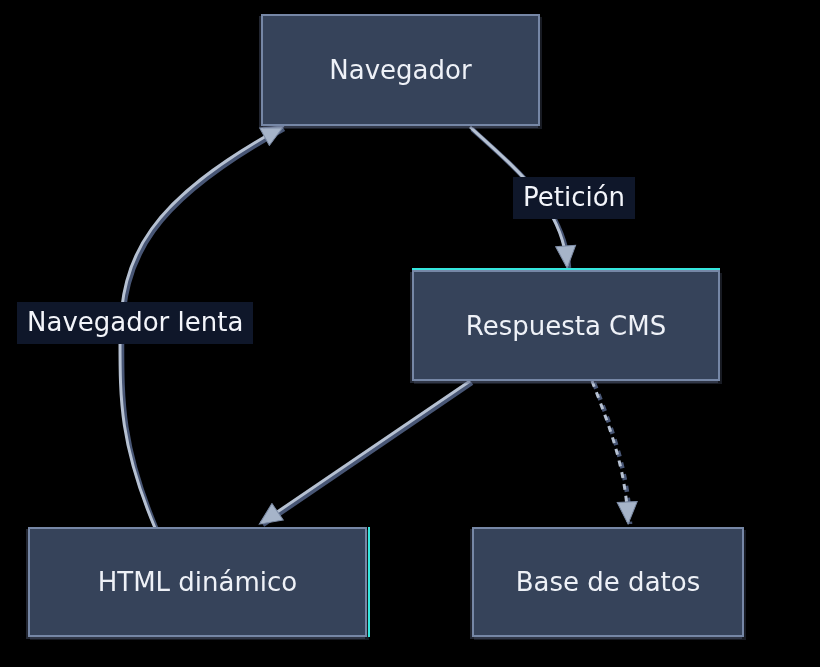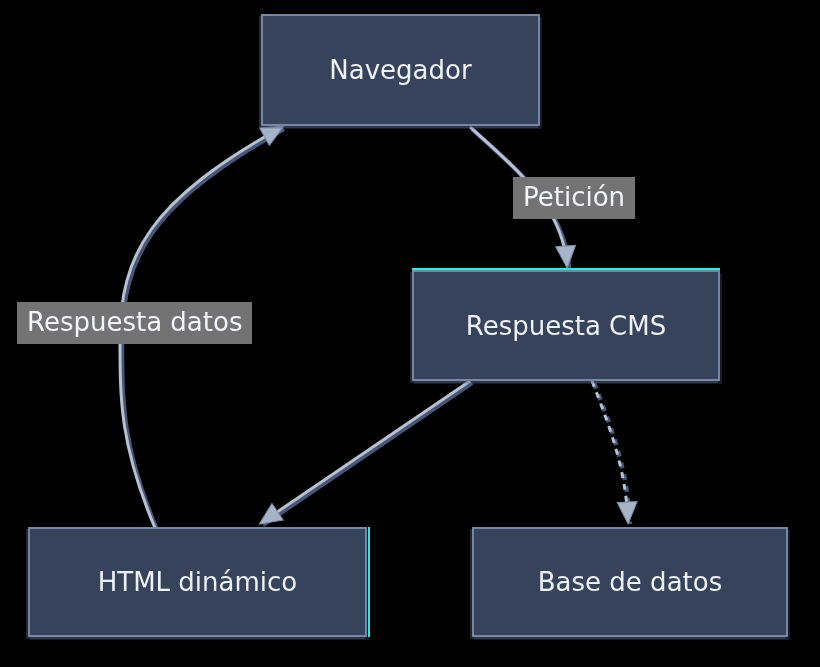--- a/index.html
+++ b/index.html
@@ -41,39 +41,39 @@
     display: flex;
     align-items: center;
     justify-content: center;
     color: #eef1f7;
     font-size: 26px;
     box-shadow: -2px 2px 0 rgba(96,108,140,0.35), 2px 3px 0 rgba(96,108,140,0.25);
   }
   #node-navegador { left: 261px; top: 14px;  width: 279px; height: 112px; }
   #node-servidor  { left: 412px; top: 270px; width: 308px; height: 111px; }
   #node-html      { left: 28px;  top: 527px; width: 339px; height: 110px; }
-  #node-base      { left: 472px; top: 527px; width: 316px; height: 110px; }
+  #node-base      { left: 472px; top: 527px; width: 272px; height: 110px; }
 
   
   #node-servidor::before {
     content: "";
     position: absolute;
     left: -2px; right: -2px; top: -4px; height: 2px;
     background: #35e6de;
   }
   #node-html::after {
     content: "";
     position: absolute;
     top: -2px; bottom: -2px; right: -5px; width: 2px;
     background: #35e6de;
   }
 
   .edge-label {
     position: absolute;
-    background: #737373;
+    background: #0f172a;
     color: #f3f5fa;
     font-size: 26px;
     line-height: 1.3;
     padding: 4px 10px;
     white-space: nowrap;
   }
   #label-peticion    { left: 513px; top: 177px; }
   #label-respuesta   { left: 17px;  top: 302px; }
   #label-renderizado { left: 267px; top: 431px; }
 </style>
@@ -121,16 +121,16 @@
   <div class="node" id="node-html">
     <span>HTML dinámico</span>
   </div>
 
   <div class="node" id="node-base">
     <span>Base de datos</span>
   </div>
 
   <div class="edge-label" id="label-peticion">Petición</div>
 
-  <div class="edge-label" id="label-respuesta">Respuesta datos</div>
+  <div class="edge-label" id="label-respuesta">Navegador lenta</div>
 
 
 </div>
 
 </body></html>

